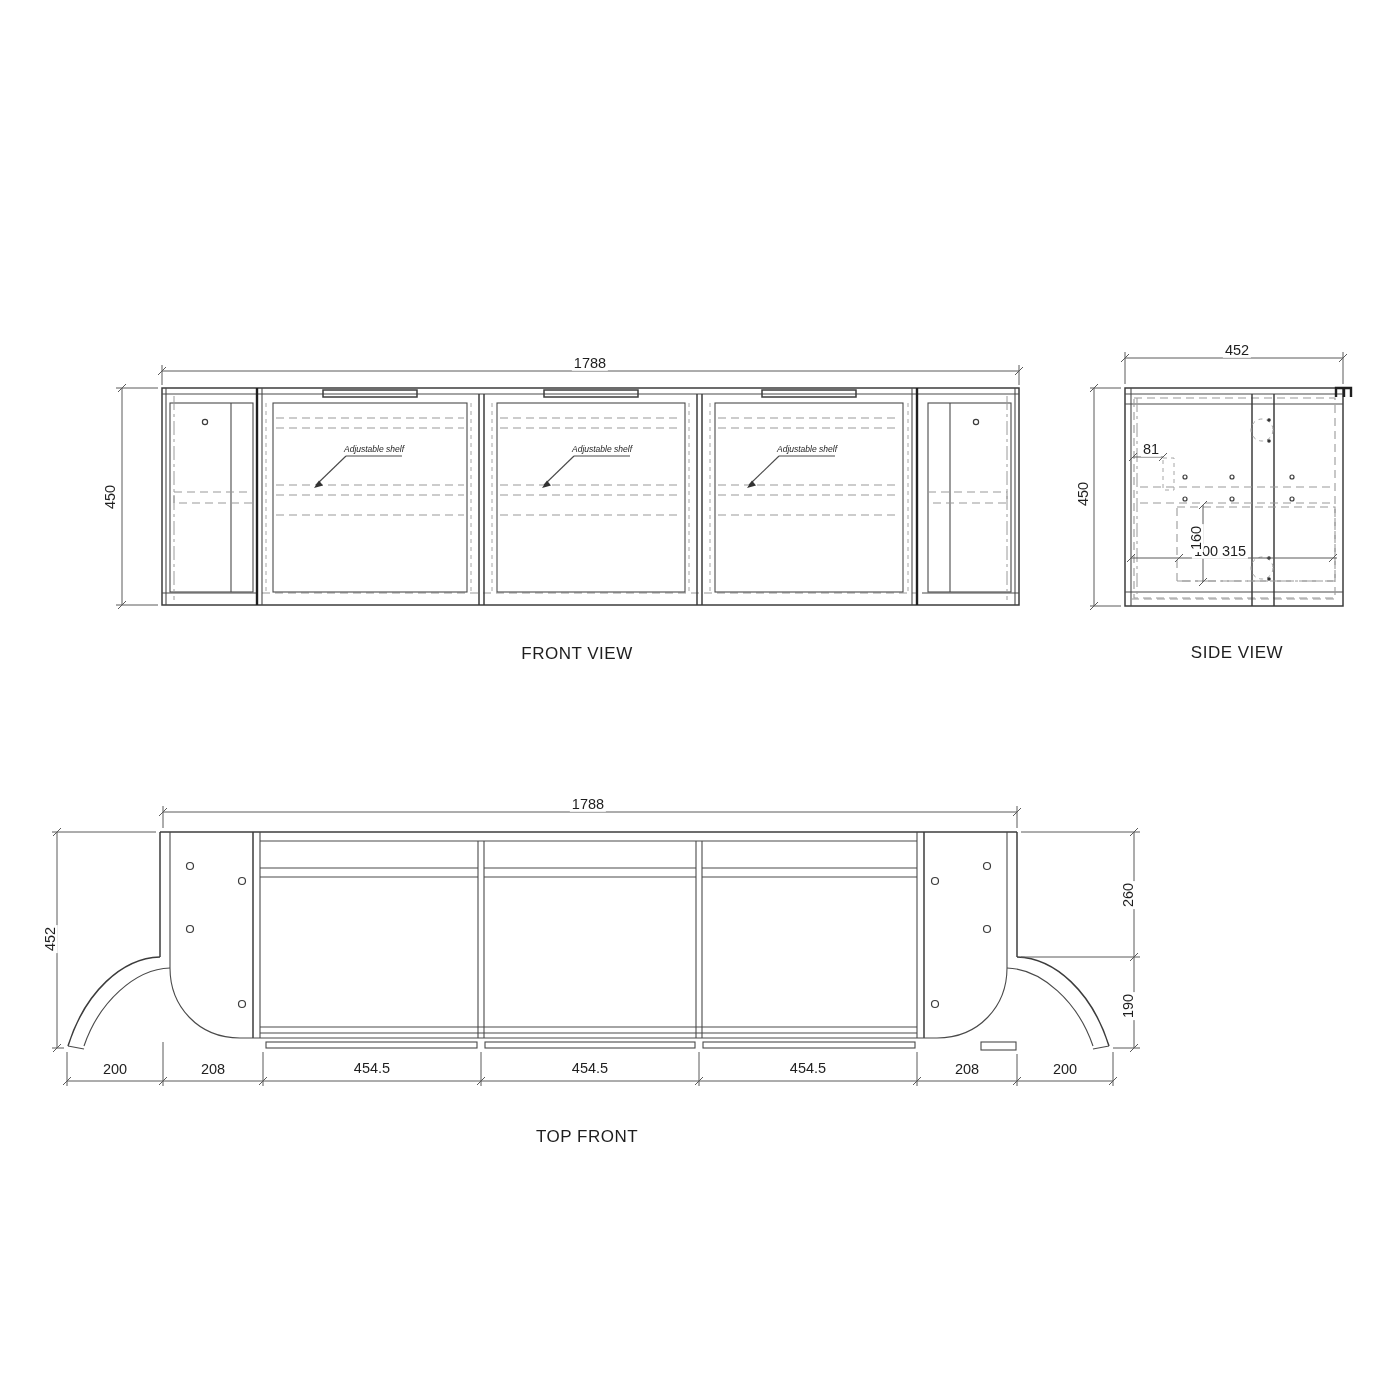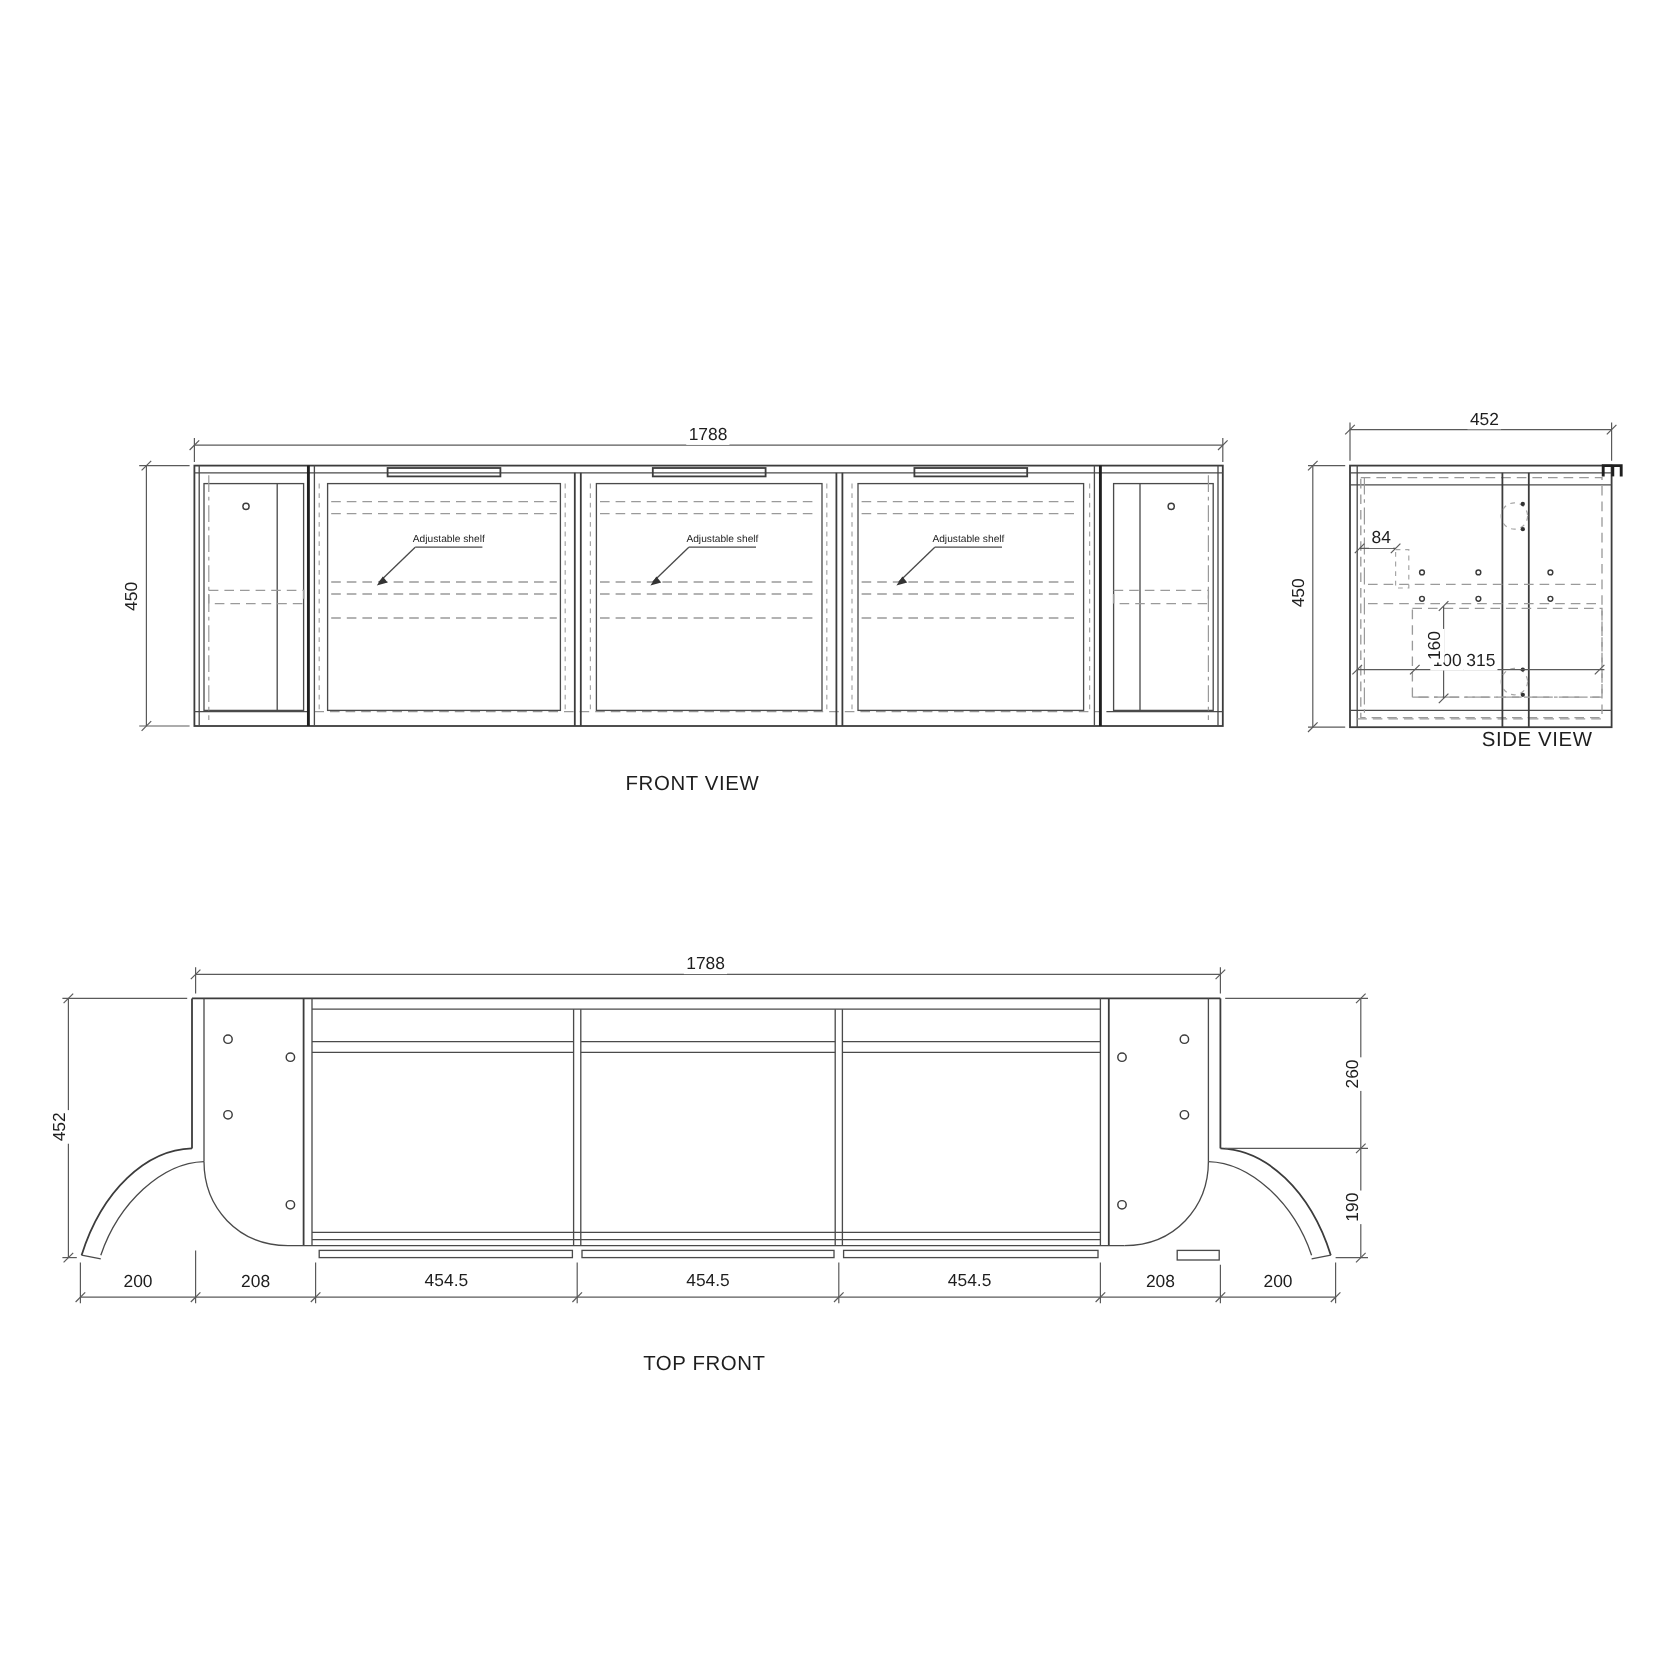--- a/index.html
+++ b/index.html
@@ -13,21 +13,21 @@
   .dsh {stroke:#9a9a9a;stroke-width:1.1;fill:none;stroke-dasharray:8 5;}
   .dshs{stroke:#a6a6a6;stroke-width:1;fill:none;stroke-dasharray:4 4;}
   .cdot{stroke:#9a9a9a;stroke-width:1;fill:none;stroke-dasharray:14 4 3 4;}
   .ext {stroke:#5a5a5a;stroke-width:1;fill:none;}
   .hole{stroke:#3c3c3c;stroke-width:1.2;fill:#ffffff;}
   .arrw{fill:#333333;stroke:none;}
   
   .lbl{position:absolute;transform:translate(-50%,-50%);white-space:nowrap;
        color:#1e1e1e;font-size:14.5px;background:#fff;padding:0 2px;line-height:1;}
   .lbl.vert{transform:translate(-50%,-50%) rotate(-90deg);}
-  .lbl.small{font-size:8.5px;background:transparent;padding:0;}
+  .lbl.small{font-size:8.5px;background:transparent;padding:0;font-style:italic;}
   .lbl.title{font-size:17px;letter-spacing:.5px;background:transparent;}
 </style>
 </head>
 <body>
 
 <div id="canvas">
 
 <svg width="1400" height="1400" viewBox="0 0 1400 1400">
 
   <g>
@@ -309,25 +309,25 @@
 
 <div class="lbl" style="left:590px;top:363px;">1788</div>
 <div class="lbl vert" style="left:110px;top:497px;">450</div>
 <div class="lbl small" style="left:374px;top:449px;">Adjustable shelf</div>
 <div class="lbl small" style="left:602px;top:449px;">Adjustable shelf</div>
 <div class="lbl small" style="left:807px;top:449px;">Adjustable shelf</div>
 <div class="lbl title" style="left:577px;top:653px;">FRONT VIEW</div>
 
 <div class="lbl" style="left:1237px;top:350px;">452</div>
 <div class="lbl vert" style="left:1083px;top:494px;">450</div>
-<div class="lbl" style="left:1151px;top:449px;">84</div>
+<div class="lbl" style="left:1151px;top:449px;">81</div>
 <div class="lbl" style="left:1158px;top:551px;margin-left:48px;">100</div>
 <div class="lbl vert" style="left:1196px;top:538px;">160</div>
 <div class="lbl" style="left:1234px;top:551px;">315</div>
-<div class="lbl title" style="left:1237px;top:616px;margin-left:44px;">SIDE VIEW</div>
+<div class="lbl title" style="left:1237px;top:652px;">SIDE VIEW</div>
 
 <div class="lbl" style="left:588px;top:804px;">1788</div>
 <div class="lbl vert" style="left:50px;top:939px;">452</div>
 <div class="lbl vert" style="left:1128px;top:895px;">260</div>
 <div class="lbl vert" style="left:1128px;top:1006px;">190</div>
 <div class="lbl" style="left:115px;top:1069px;">200</div>
 <div class="lbl" style="left:213px;top:1069px;">208</div>
 <div class="lbl" style="left:372px;top:1068px;">454.5</div>
 <div class="lbl" style="left:590px;top:1068px;">454.5</div>
 <div class="lbl" style="left:808px;top:1068px;">454.5</div>

